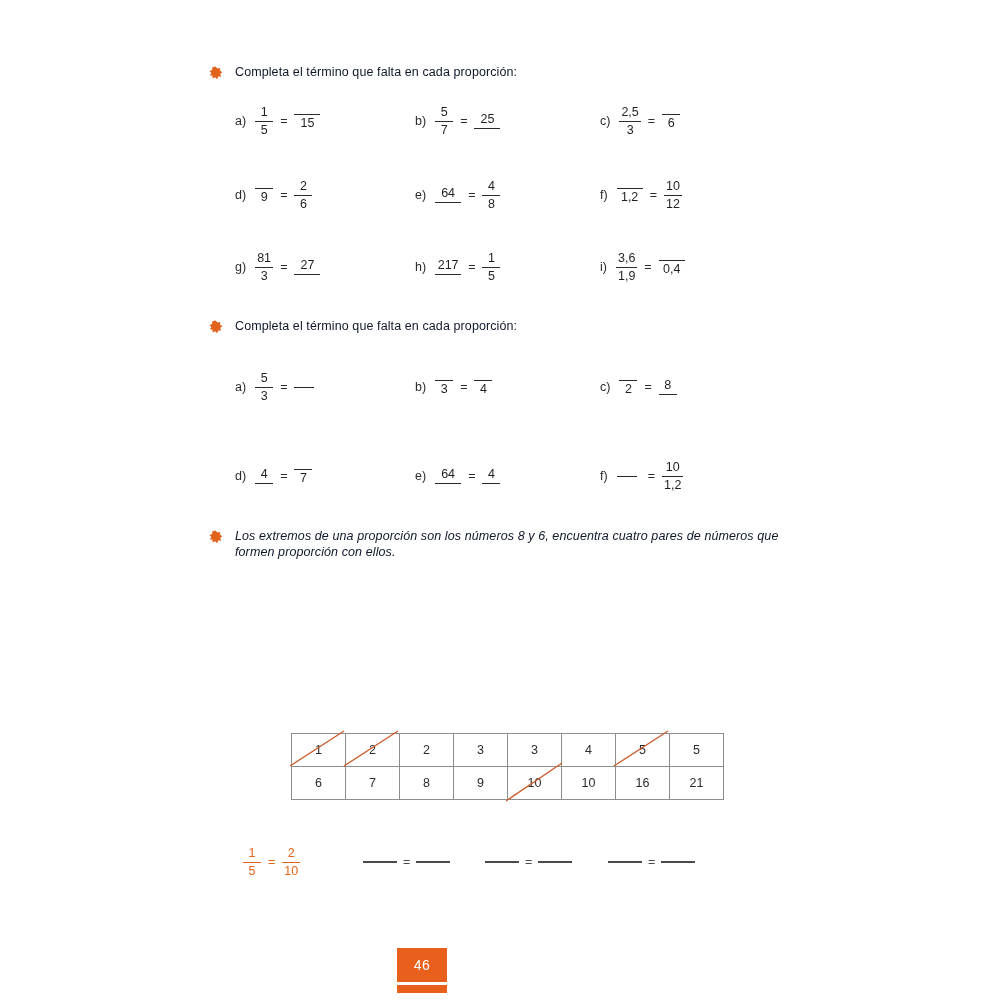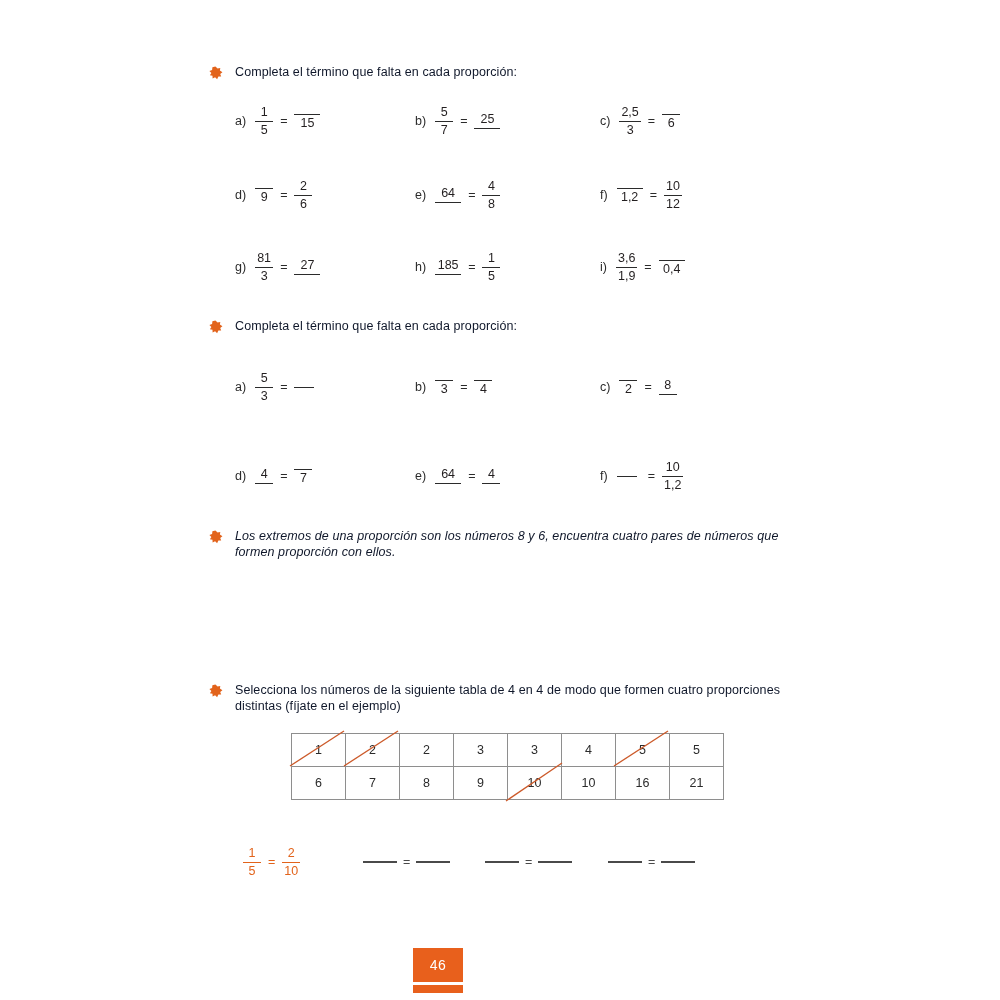--- a/index.html
+++ b/index.html
@@ -162,21 +162,21 @@
   .blank-frac .rule {
     width: 34px;
     height: 1.4px;
     background: #4a4a4a;
   }
   .answer.blankset .eq { color: #4a4a4a; margin: 0 6px; }
 
   
   .footer {
     position: absolute;
-    left: 16px;
+    left: 0;
     width: 844px;
     text-align: center;
     text-decoration: underline;
   }
   .page-badge {
     display: inline-block;
     width: 50px;
     background: #e8601c;
     color: #ffffff;
     font-size: 14px;
@@ -315,21 +315,21 @@
         <span class="frac wide">
           <span class="num">27</span>
           <span class="bar"></span>
           <span class="den"></span>
         </span>
       </div>
 
       <div class="item" style="left:207px;">
         <span class="item-label">h)</span>
         <span class="frac wide">
-          <span class="num">185</span>
+          <span class="num">217</span>
           <span class="bar"></span>
           <span class="den"></span>
         </span>
         <span class="eq">=</span>
         <span class="frac">
           <span class="num">1</span>
           <span class="bar"></span>
           <span class="den">5</span>
         </span>
       </div>
@@ -456,32 +456,20 @@
         <svg width="15" height="15" viewBox="0 0 15 15">
           <path d="M7.4 0.6 L9.6 2.6 L12.3 1.9 L11.9 4.6 L14.4 6.2 L12.2 7.9
                    L13.2 10.6 L10.4 10.6 L9.1 13.2 L7.1 11.3 L4.6 12.6 L4.5 9.8
                    L1.9 9.2 L3.4 6.9 L1.4 4.9 L4.1 4.1 L4.4 1.3 Z" fill="#e2631b"></path>
         </svg>
       </span>
       <span class="ex-text">Los extremos de una proporción son los números 8 y 6, encuentra cuatro pares de números que formen proporción con ellos.</span>
     </div>
   </div>
 
-  <div class="exercise" style="top:682px; width:600px;">
-    <div class="ex-head">
-      <span class="bullet">
-        <svg width="15" height="15" viewBox="0 0 15 15">
-          <path d="M7.4 0.6 L9.6 2.6 L12.3 1.9 L11.9 4.6 L14.4 6.2 L12.2 7.9
-                   L13.2 10.6 L10.4 10.6 L9.1 13.2 L7.1 11.3 L4.6 12.6 L4.5 9.8
-                   L1.9 9.2 L3.4 6.9 L1.4 4.9 L4.1 4.1 L4.4 1.3 Z" fill="#e2631b"></path>
-        </svg>
-      </span>
-      <span class="ex-text">Selecciona los números de la siguiente tabla de 4 en 4 de modo que formen cuatro proporciones distintas (fíjate en el ejemplo)</span>
-    </div>
-  </div>
 
   <table class="num-table" style="left:291px; top:733px;">
     <tbody>
       <tr>
         <td>
           <span class="cell-inner">1</span>
           <svg class="strike-diag" viewBox="0 0 60 42">
             <line x1="2" y1="38" x2="56" y2="3" stroke="#cc5a2a" stroke-width="1.3"></line>
           </svg>
         </td>

